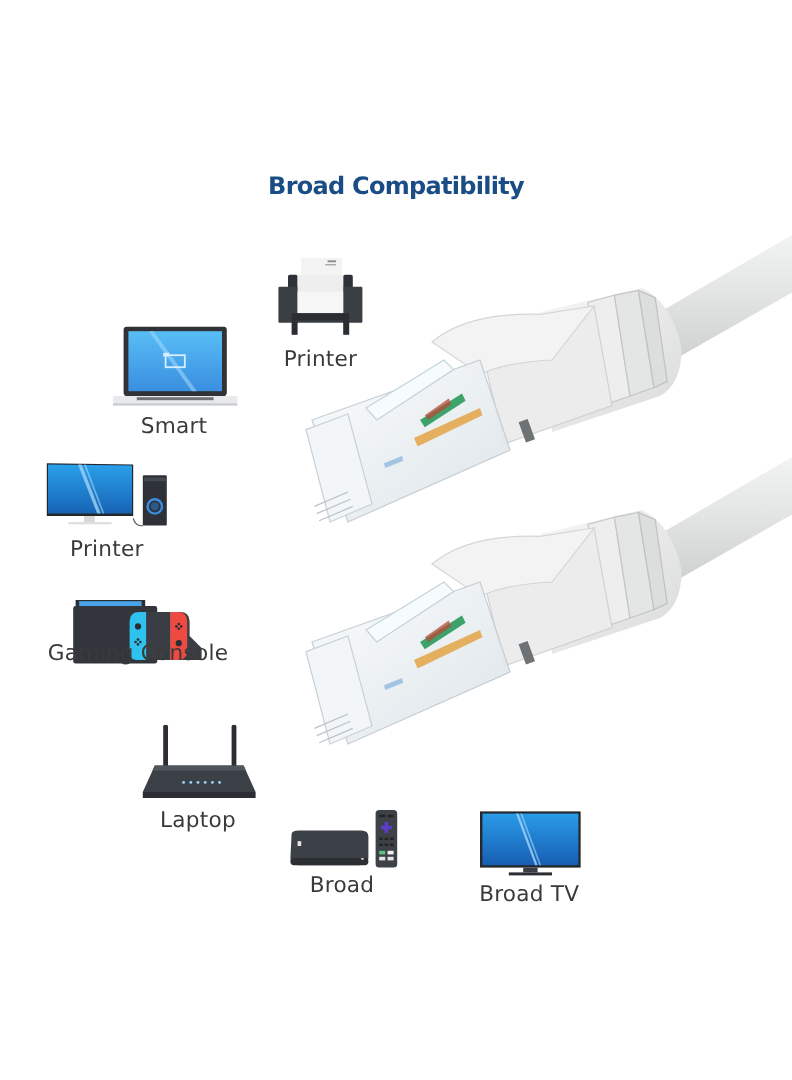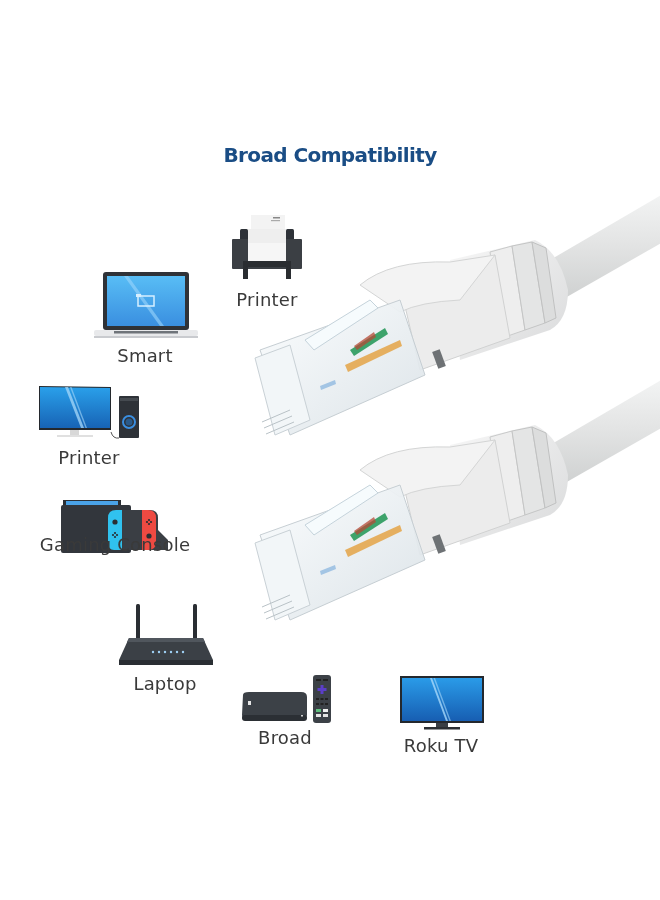--- a/index.html
+++ b/index.html
@@ -149,21 +149,21 @@
       </linearGradient>
     </defs>
     <rect x="0" y="0" width="84" height="47" fill="#24282d"></rect>
     <rect x="2" y="2" width="80" height="43" fill="url(#tvg)"></rect>
     <polygon points="30,2 32,2 48,45 46,45" fill="#a7d8fa" opacity="0.8"></polygon>
     <polygon points="33.5,2 35,2 51,45 49.5,45" fill="#a7d8fa" opacity="0.6"></polygon>
     <rect x="36" y="47" width="12" height="4" fill="#3a3f45"></rect>
     <rect x="24" y="51" width="36" height="2.5" fill="#2a2e33"></rect>
   </svg>
 </div>
-<div class="label" style="left:441px; top:735px;">Roku TV</div>
+<div class="label" style="left:441px; top:735px;">Broad TV</div>
 
 <div class="cable">
   <svg width="410" height="460" viewBox="0 0 410 460">
     <defs>
       <linearGradient id="cableG" x1="0" y1="0" x2="0" y2="1">
         <stop offset="0" stop-color="#f4f5f5"></stop>
         <stop offset="0.5" stop-color="#e3e4e4"></stop>
         <stop offset="1" stop-color="#cfd1d1"></stop>
       </linearGradient>
       <linearGradient id="bootG" x1="0" y1="0" x2="1" y2="1">

